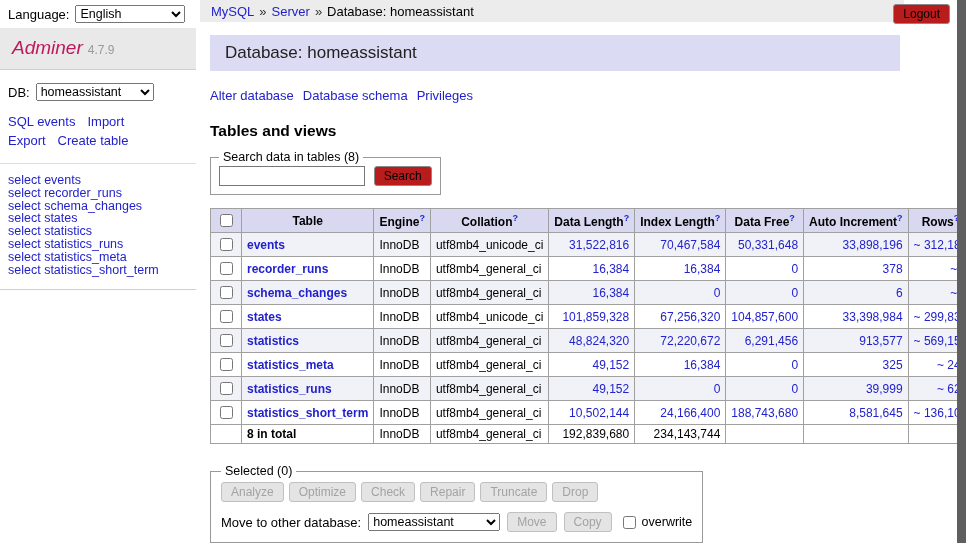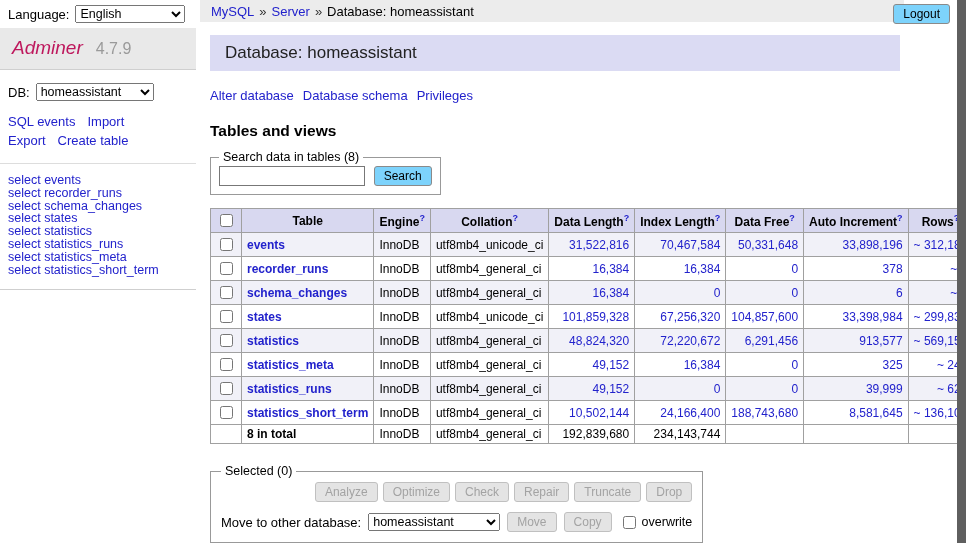--- a/index.html
+++ b/index.html
@@ -11,39 +11,39 @@
   a { color:#2222cc; text-decoration:none; cursor:pointer; }
 
   
   #langbar { position:absolute; top:5px; left:8px; display:flex; align-items:center; gap:6px; font-size:13px; }
   #langbar select { width:110px; font-size:12.5px; }
 
   
   #sidebar { position:absolute; left:0; top:28px; width:196px; }
   #brand { background:#e9e9e9; border-bottom:1px solid #cfcfcf; padding:9px 12px 10px; }
   .brand-name { font-size:19px; font-style:italic; color:#be185d; }
-  .brand-ver { font-size:16px; color:#9a9a9a; margin-left:13px; }
+  .brand-ver { font-size:12px; color:#9a9a9a; margin-left:5px; }
   .db-row { padding:13px 8px 10px; display:flex; align-items:center; gap:6px; }
   .db-row select { width:118px; font-size:12.5px; }
   .quick-links { padding:2px 8px 12px; border-bottom:1px solid #ddd; line-height:1.45; }
   .quick-links a { margin-right:12px; }
   .tables-list { padding:10px 8px 12px; border-bottom:1px solid #cfcfcf; font-size:12.5px; }
   .tables-list a { display:block; line-height:12.9px; }
 
   
   #breadcrumb { position:absolute; left:200px; top:0; width:704px; height:22px; background:#ececec;
     display:flex; align-items:center; gap:5px; padding:0 11px; font-size:13px; }
   #breadcrumb .sep { color:#333; }
   #logout-btn { position:absolute; top:4px; right:16px; }
   #scrollbar { position:absolute; right:0; top:0; width:9px; height:543px; background:#cfcfcf; }
   #scroll-thumb { position:absolute; left:0; top:0; width:9px; height:543px; background:#5f5f5f; }
 
   
   .btn { font-family:inherit; font-size:12px; padding:2px 9px; border:1px solid #8a8a8a;
-    background:#7dd3fc; border-radius:3px; color:#000; }
+    background:#b91c1c; border-radius:3px; color:#000; }
   .btn.disabled { color:#a3a3a3; border-color:#c0c0c0; background:#e4e4e4; }
 
   
   #main { position:absolute; left:210px; top:25px; width:700px; }
   #page-title { margin:10px 0 0; width:690px; background:#dbdbf3; padding:8px 15px;
     font-size:17px; font-weight:normal; color:#222; }
   .nav-links { margin:17px 0 0; display:flex; gap:9px; }
   h3 { font-size:15.5px; font-weight:bold; margin:0; color:#000; }
   #tables-heading { margin-top:19px; }
 
@@ -72,21 +72,21 @@
   .num { text-align:right; }
   .num a { color:#2222cc; }
   sup.help { font-size:9px; color:#2222cc; cursor:pointer; }
   tfoot td { background:#fff; }
   tfoot .total-label { font-weight:bold; }
   tfoot .num-black { text-align:right; color:#000; }
   tfoot td.nb { border:none; background:transparent; }
 
   
   #selected-fieldset { margin-top:20px; padding:4px 10px 10px; }
-  .sel-btn-row { display:flex; gap:5px;justify-content:flex-end; }
+  .sel-btn-row { display:flex; gap:5px; }
   .move-row { margin-top:10px; display:flex; align-items:center; gap:7px; font-size:13px; }
   .move-row select { width:132px; font-size:12.5px; }
   .move-row label { display:flex; align-items:center; gap:3px; font-size:12.5px; }
 </style>
 </head>
 <body>
 
 <div id="langbar">
   <span>Language:</span>
   <select>

